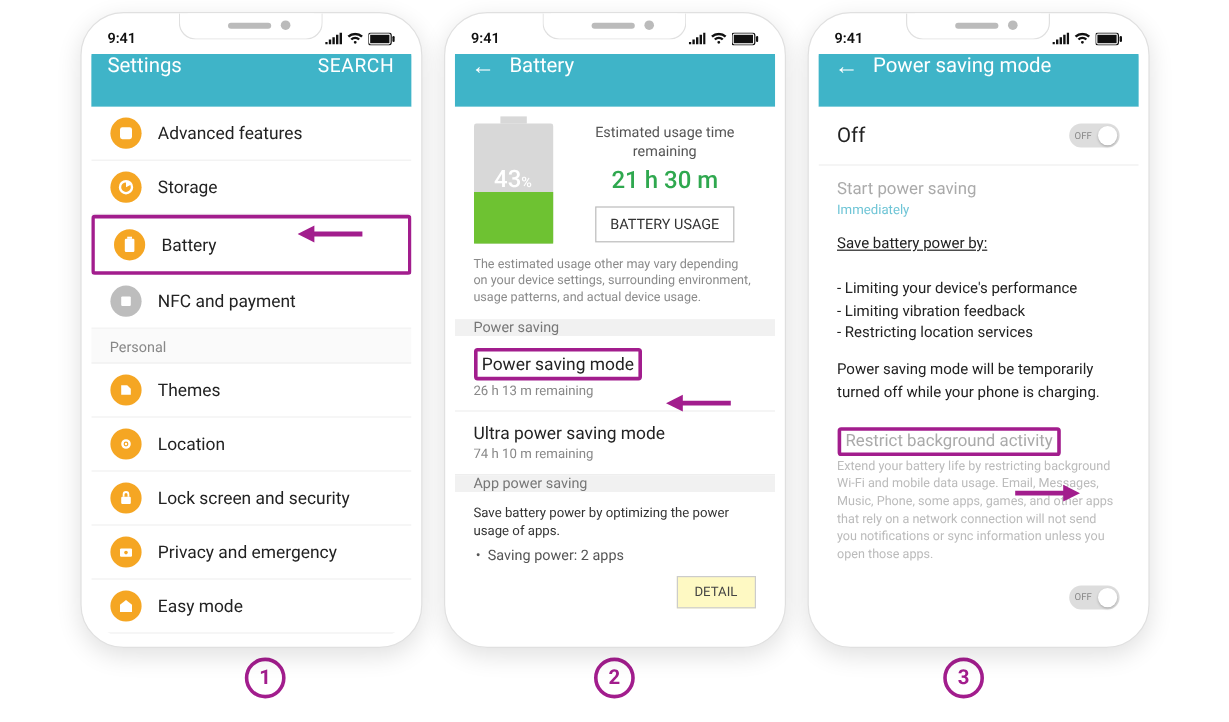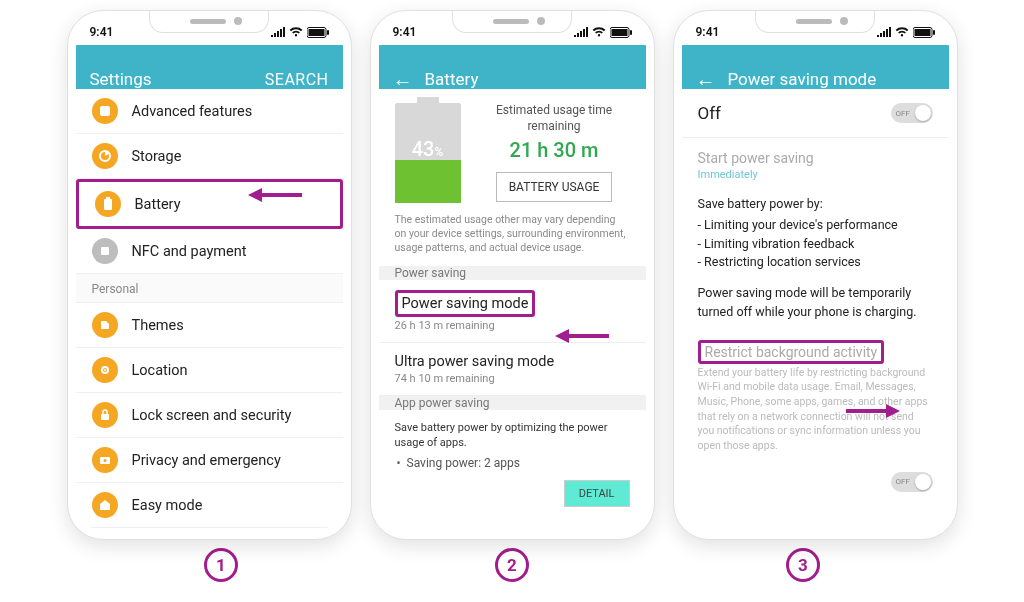--- a/index.html
+++ b/index.html
@@ -81,21 +81,21 @@
   }
   .status-right { display:flex; align-items:center; gap:4px; }
   .signal-icon, .wifi-icon, .battery-icon-sb { display:inline-block; }
   .signal-icon svg, .wifi-icon svg, .battery-icon-sb svg { display:block; }
 
   .app-header {
     background: #3fb4c8;
     color: #fff;
     height: 44px;
     display: flex;
-    align-items: flex-end;
+    align-items: flex-start;
     padding: 0 14px;
     font-size: 16px;
     gap: 12px;
   }
   .app-header .title { flex: 1; font-weight: 400; font-size: 17px; }
   .app-header .search-label { font-size: 16px; letter-spacing: 0.5px; }
   .back-arrow { font-size: 20px; line-height: 1; }
 
   .scroll-area {
     height: calc(100% - 70px);
@@ -169,42 +169,42 @@
     background:#fff;
   }
   .batt-note { font-size:10.5px; color:#8a8a8a; padding:0 16px 10px 16px; line-height:1.35; }
   .subhead { background:#f1f1f1; color:#777; font-size:12px; padding:0 16px; }
   .row2 { padding:10px 16px; border-bottom:1px solid #eee; }
   .row2 .r-title { font-size:14.5px; color:#222; }
   .row2 .r-sub   { font-size:11px; color:#888; margin-top:2px; }
   .app-power-note { font-size:11px; color:#333; padding:10px 16px 4px 16px; line-height:1.4; }
   .bullet-line { font-size:12px; color:#555; padding:2px 16px 0 28px; position:relative; }
   .bullet-line::before{ content:"•"; position:absolute; left:18px; }
-  .detail-btn { float:right; margin:10px 16px 0 0; border:1px solid #ccc; padding:6px 14px; font-size:11px; color:#444; background:#5eead4; }
+  .detail-btn { float:right; margin:10px 16px 0 0; border:1px solid #ccc; padding:6px 14px; font-size:11px; color:#444; background:#fef9c3; }
 
   
   .psm-off-row{
     display:flex; align-items:center; justify-content:space-between;
     padding:14px 16px; border-bottom:1px solid #eee;
     font-size:17px; color:#222;
   }
   .toggle {
     width:42px; height:20px; border-radius:10px;
     background:#ddd; position:relative; font-size:8px; color:#888;
     display:flex; align-items:center; padding-left:5px;
   }
   .toggle::after{
     content:""; position:absolute; right:2px; top:2px;
     width:16px; height:16px; border-radius:50%; background:#fff;
     box-shadow:0 1px 2px rgba(0,0,0,.25);
   }
   .psm-start { padding:12px 16px 2px 16px; font-size:14px; color:#aaa; }
   .psm-start-sub { padding:0 16px 14px 16px; font-size:11px; color:#6fc5d6; }
   .psm-body { padding:0 16px; font-size:12.5px; color:#222; line-height:1.5; }
-  .psm-body .hdr { margin-bottom:2px; }
+  .psm-body .hdr { margin-bottom:18px;text-decoration:underline; }
   .psm-body .charging-note { margin-top:12px; margin-bottom:14px; }
   .rba-row { padding:4px 16px 2px 16px; font-size:14px; color:#aaa; display:flex; justify-content:space-between; align-items:flex-start; }
   .rba-desc { padding:0 16px; font-size:10.5px; color:#bbb; line-height:1.4; }
   .rba-toggle-wrap { position:relative; height:0; }
   .rba-toggle { position:absolute; right:16px; top:18px; }
 
   
   .hl-box { border:3px solid #a21d8d; border-radius:3px; }
   .arrow-annot {
     position:absolute; width:56px; height:18px;

